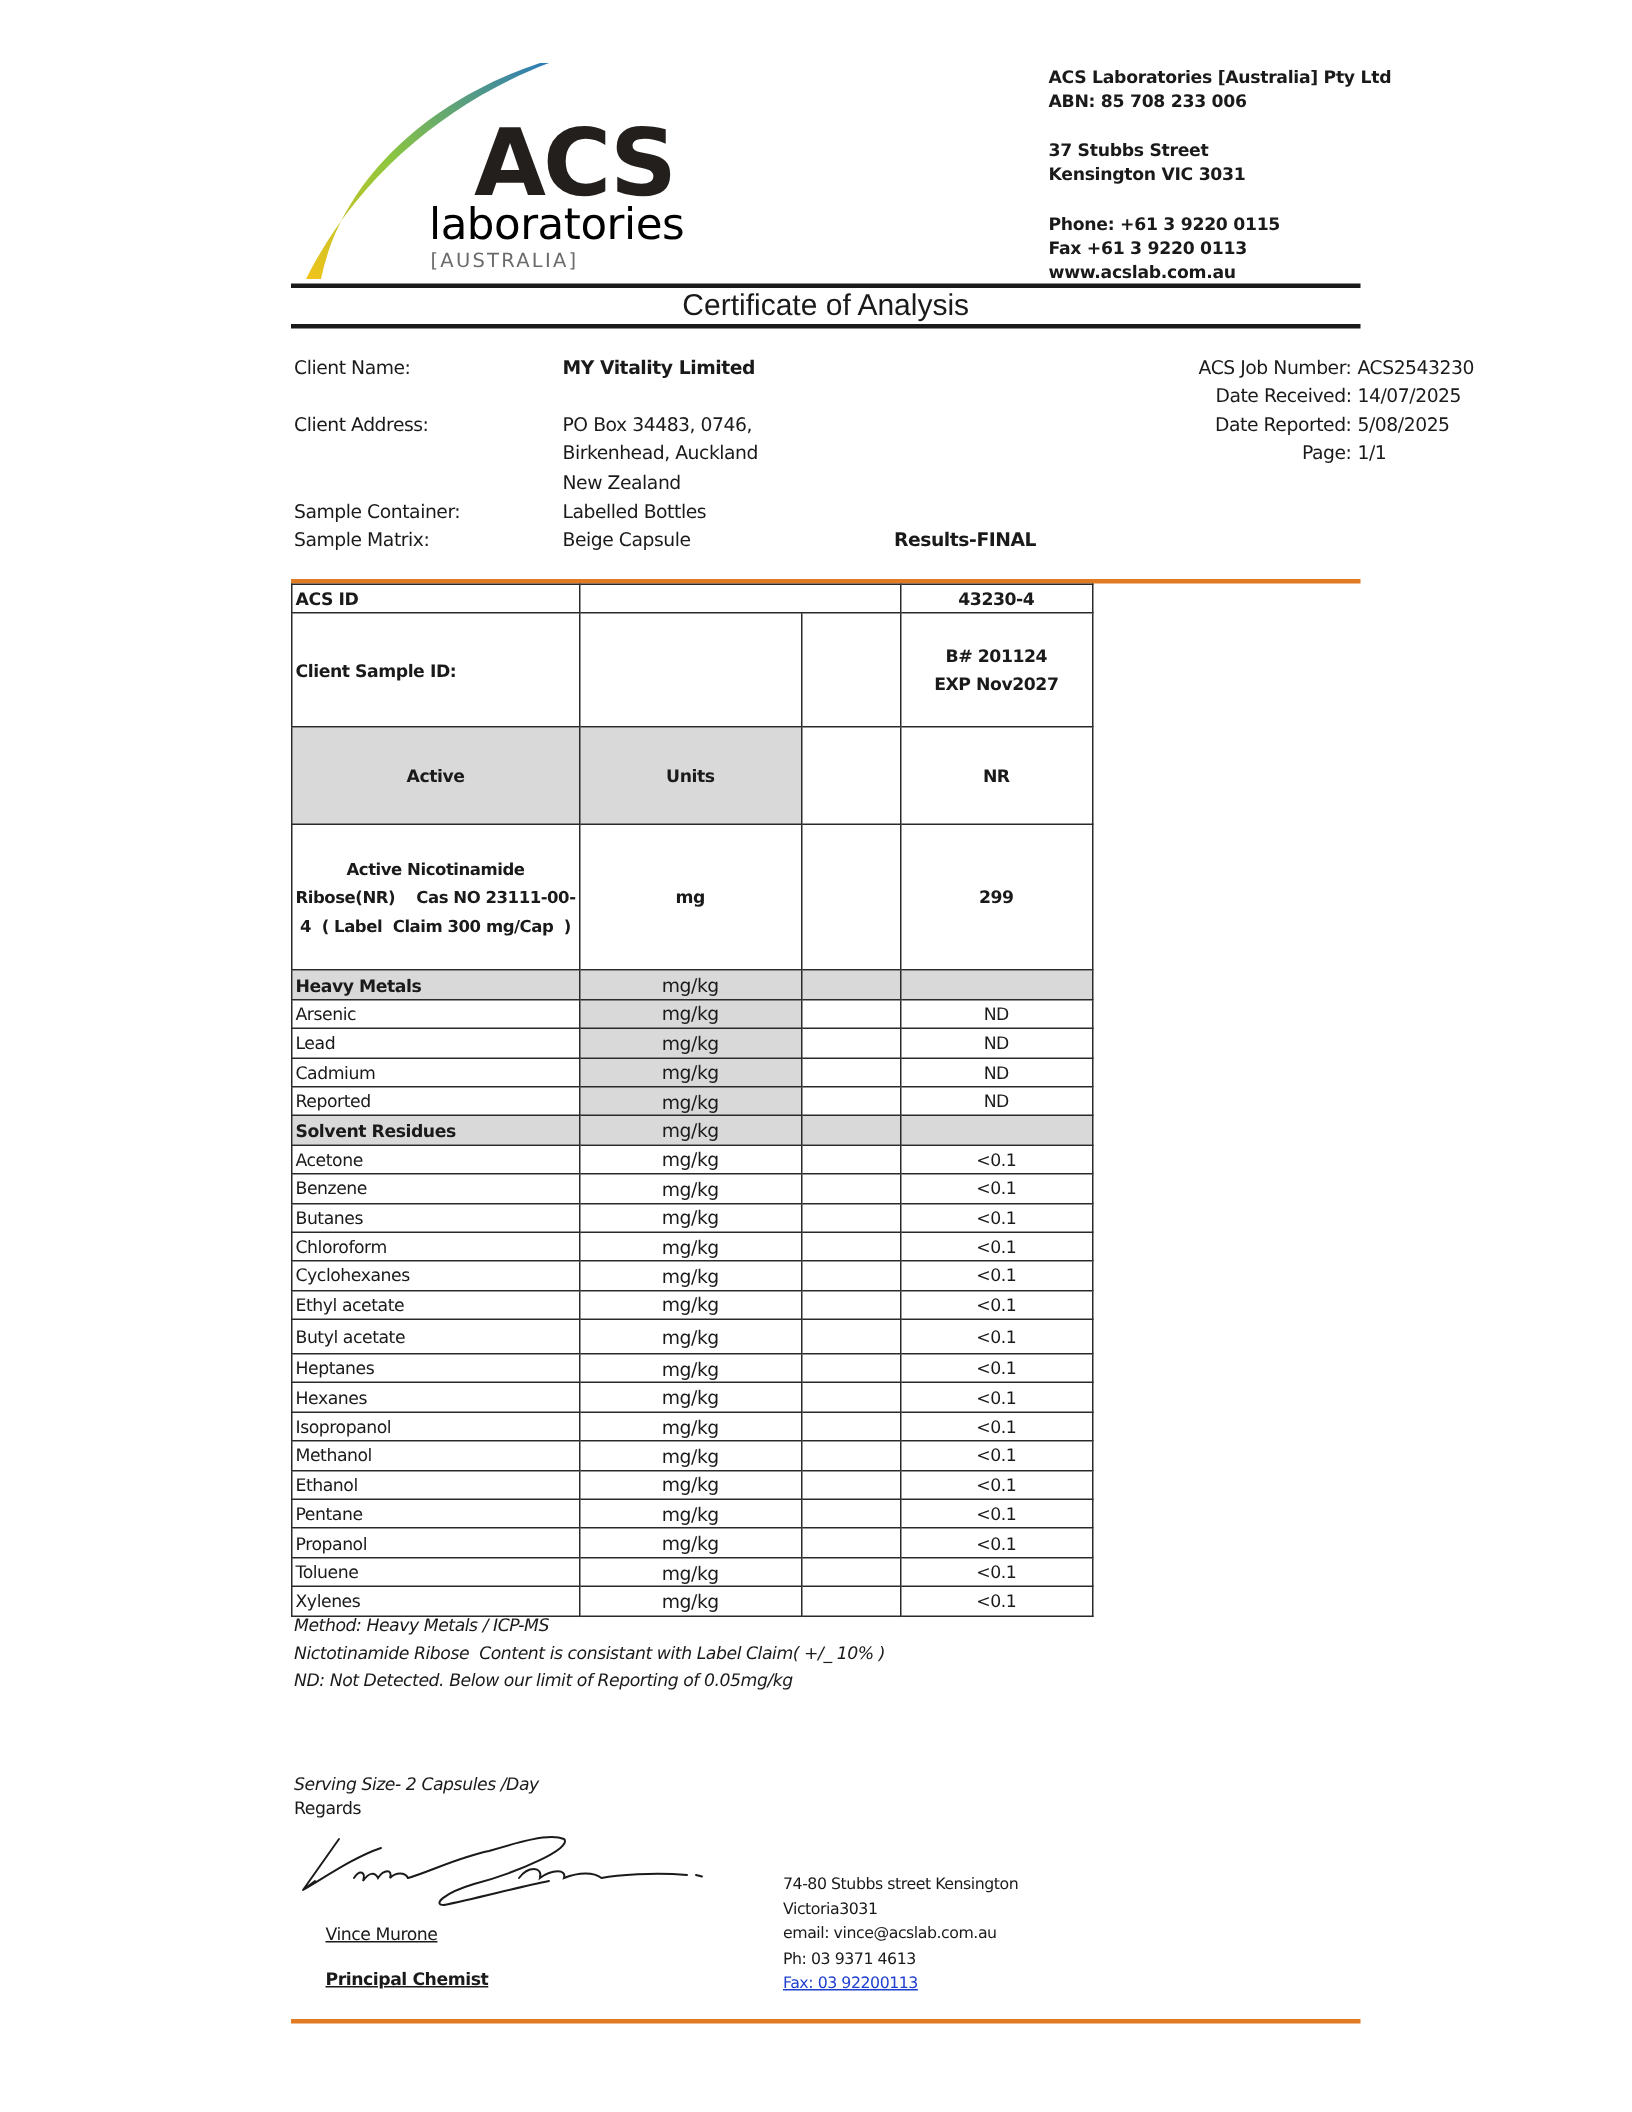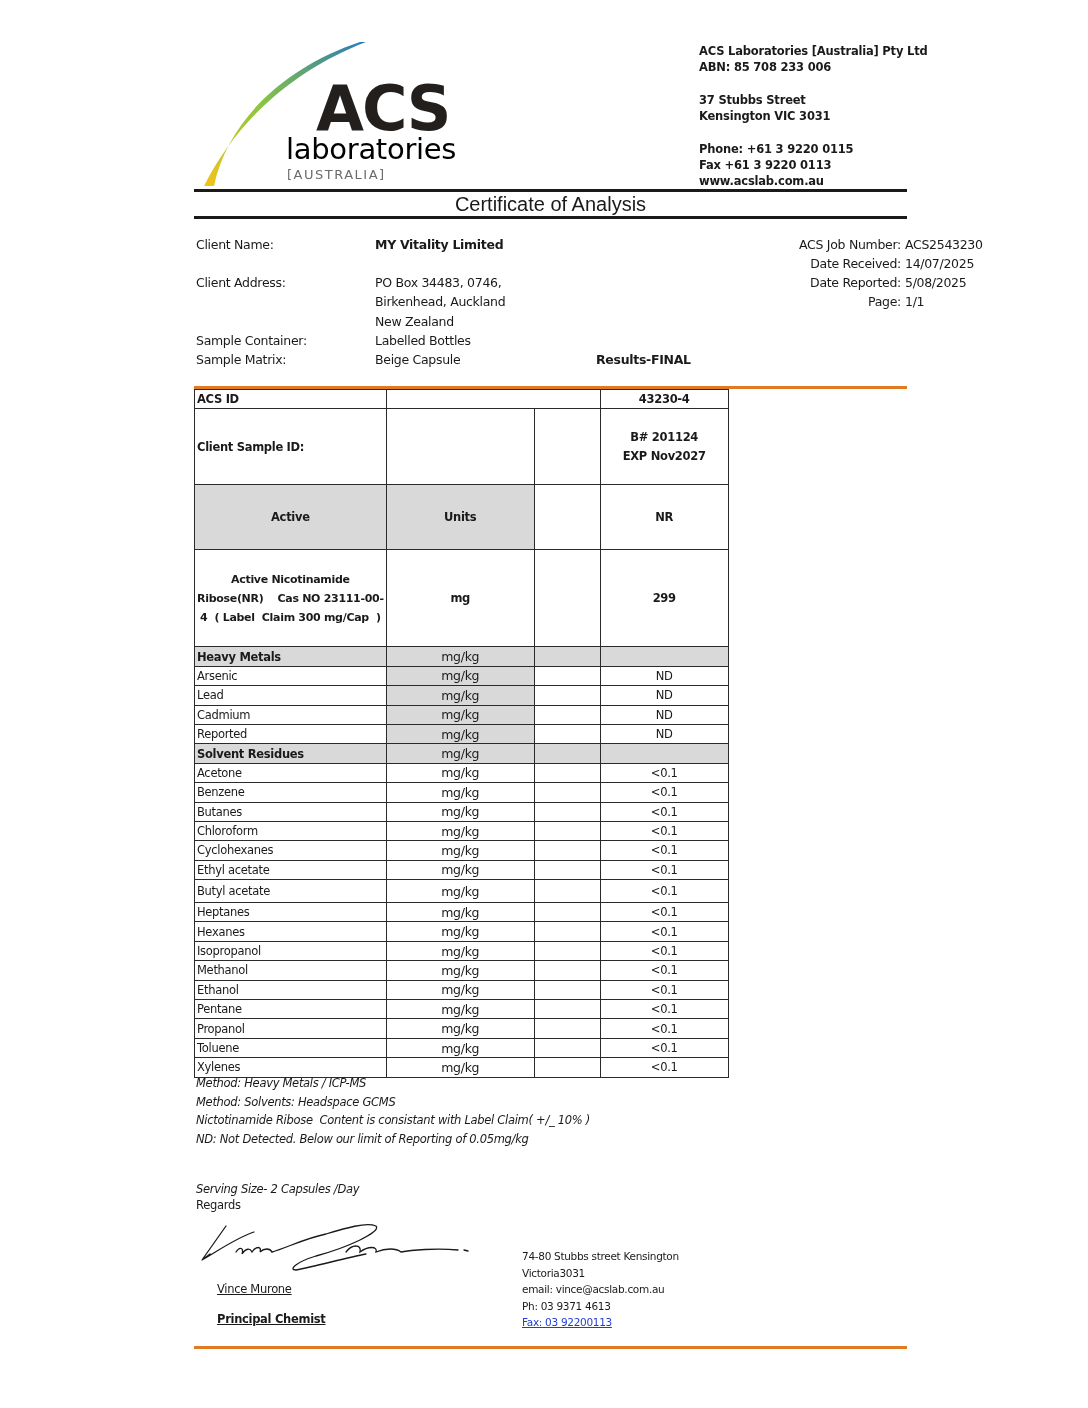--- a/index.html
+++ b/index.html
@@ -301,21 +301,20 @@
         <td>Xylenes</td>
         <td class="center" style="font-size:12.5px;">mg/kg</td>
         <td></td>
         <td class="center">&lt;0.1</td>
       </tr>
     </tbody>
 </table>
 
 <div id="notes" class="abs">
   <div>Method: Heavy Metals / ICP-MS</div>
-  <div>Method: Solvents: Headspace GCMS</div>
   <div style="white-space:pre;">Nictotinamide Ribose  Content is consistant with Label Claim( +/_ 10% )</div>
   <div>ND: Not Detected. Below our limit of Reporting of 0.05mg/kg</div>
 </div>
 
 <div id="serving" class="abs">
   <div style="font-style:italic;">Serving Size- 2 Capsules /Day</div>
   <div>Regards</div>
 </div>
 
 <svg id="signature" class="abs" viewBox="0 0 290 60">

